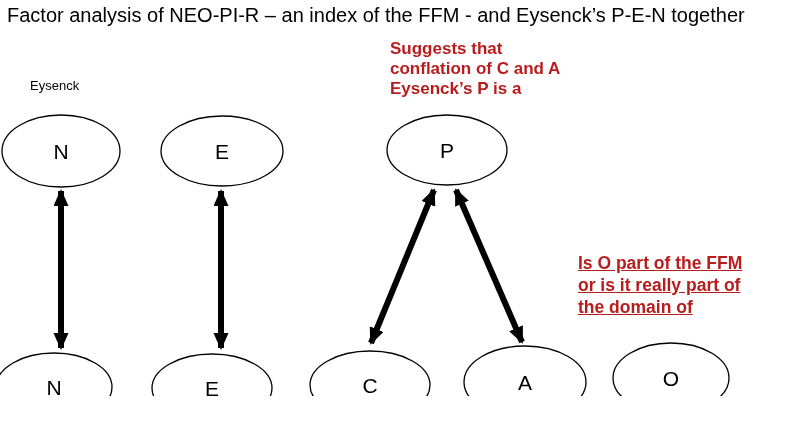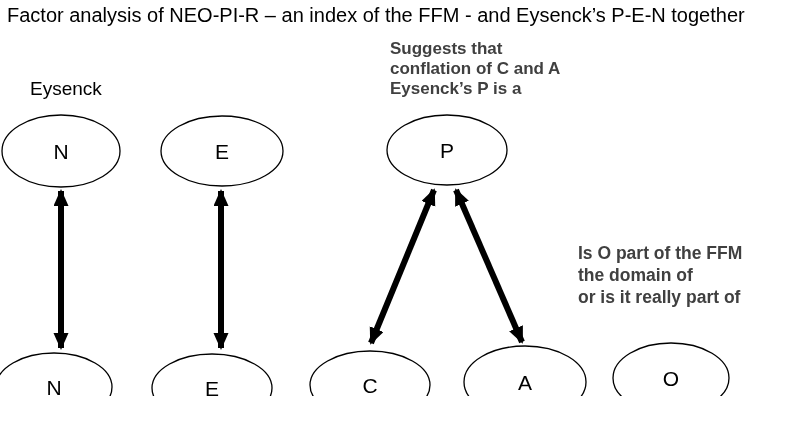--- a/index.html
+++ b/index.html
@@ -20,40 +20,41 @@
     left: 7px;
     top: 4px;
     font-size: 20px;
     color: #000000;
     white-space: nowrap;
   }
   .eysenck-label {
     position: absolute;
     left: 30px;
     top: 78px;
-    font-size: 19px;
+    font-size: 13px;
     color: #000000;
   }
   .note {
     position: absolute;
     font-weight: bold;
-    color: #404040;
+    color: #b91c1c;
     white-space: nowrap;
   }
   .note-conflation {
     left: 390px;
     top: 39px;
     font-size: 17px;
     line-height: 20px;
   }
   .note-openness {
     left: 578px;
-    top: 242px;
+    top: 252px;
     font-size: 17.5px;
     line-height: 22px;
+    text-decoration: underline;
   }
   #diagram-svg {
     position: absolute;
     left: 0;
     top: 0;
   }
   #diagram-svg text {
     font-family: "Liberation Sans", sans-serif;
     font-size: 21px;
   }
@@ -68,22 +69,22 @@
   <div class="eysenck-label">Eysenck</div>
 
   <div class="note note-conflation">
     <div>Suggests that</div>
     <div>conflation of C and A</div>
     <div>Eysenck’s P is a</div>
   </div>
 
   <div class="note note-openness">
     <div>Is O part of the FFM</div>
+    <div>or is it really part of</div>
     <div>the domain of</div>
-    <div>or is it really part of</div>
   </div>
 
   <svg id="diagram-svg" width="793" height="424" viewBox="0 0 793 424">
       <defs>
         <marker id="ah" markerUnits="userSpaceOnUse" markerWidth="18" markerHeight="16" refX="15" refY="7.5" orient="auto-start-reverse">
           <polygon points="0,0 17,7.5 0,15" fill="#000000"></polygon>
         </marker>
       </defs>
       <g>
         <ellipse cx="61" cy="151" rx="59" ry="36" fill="#ffffff" stroke="#000000" stroke-width="1.3"></ellipse>

